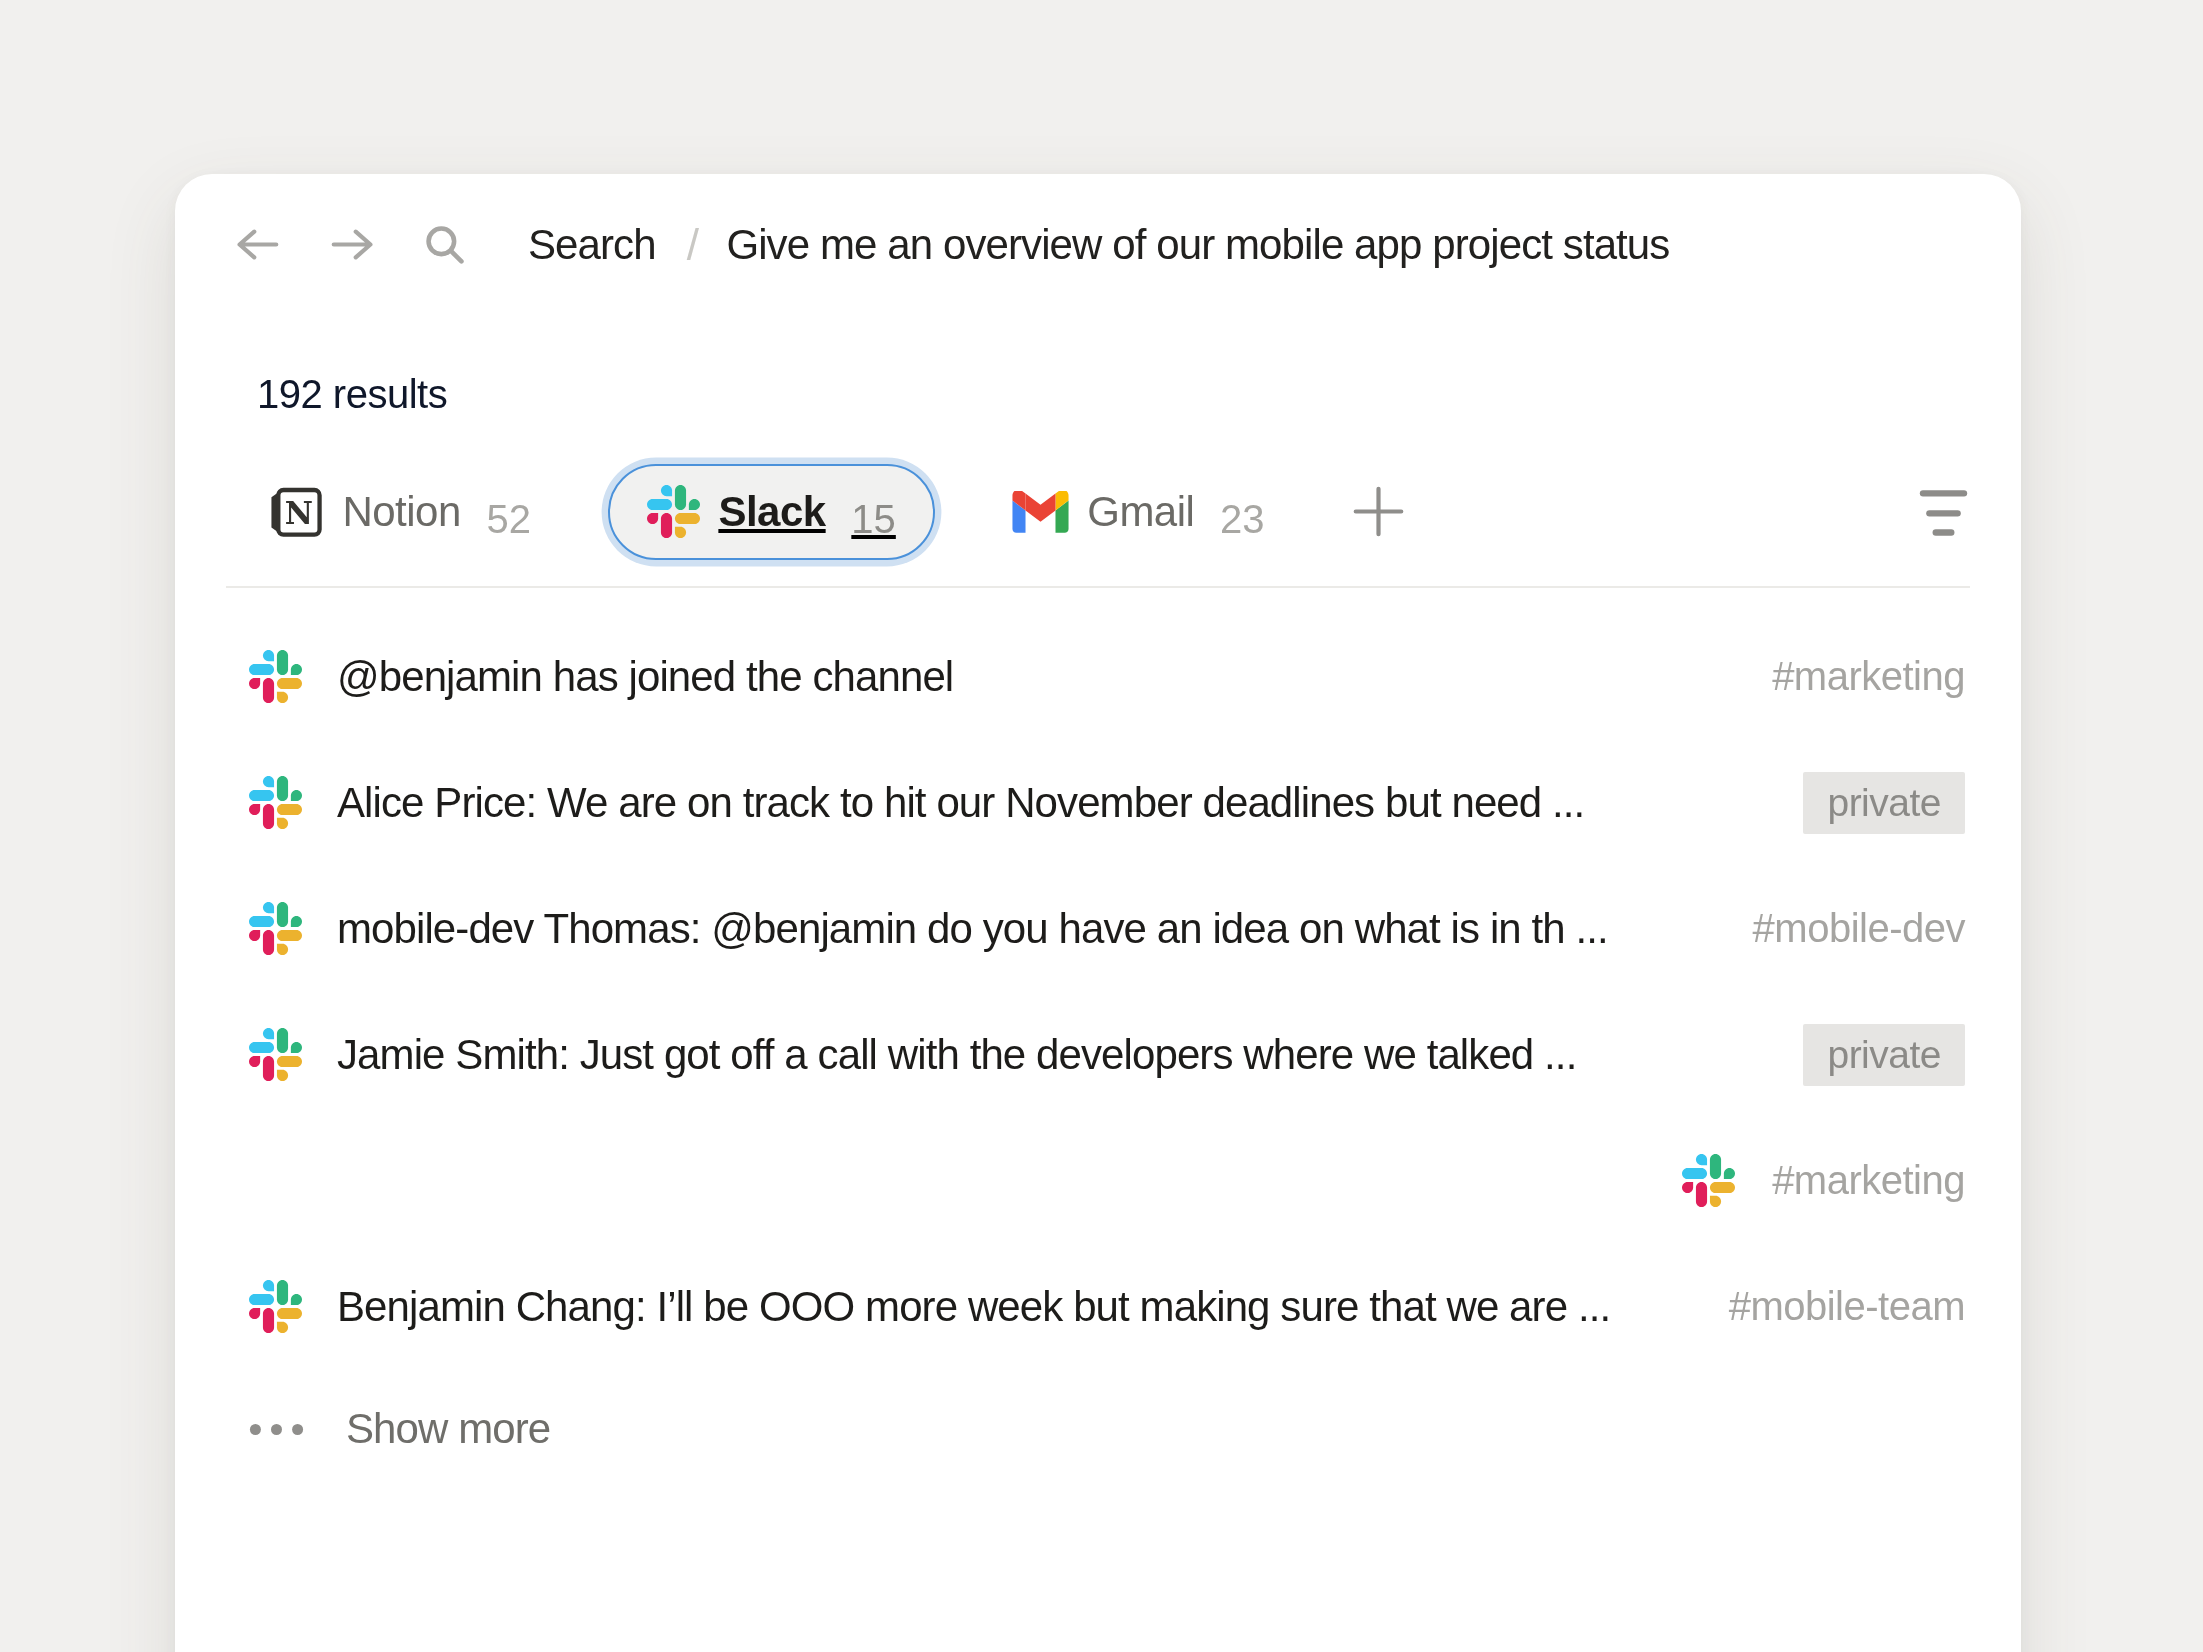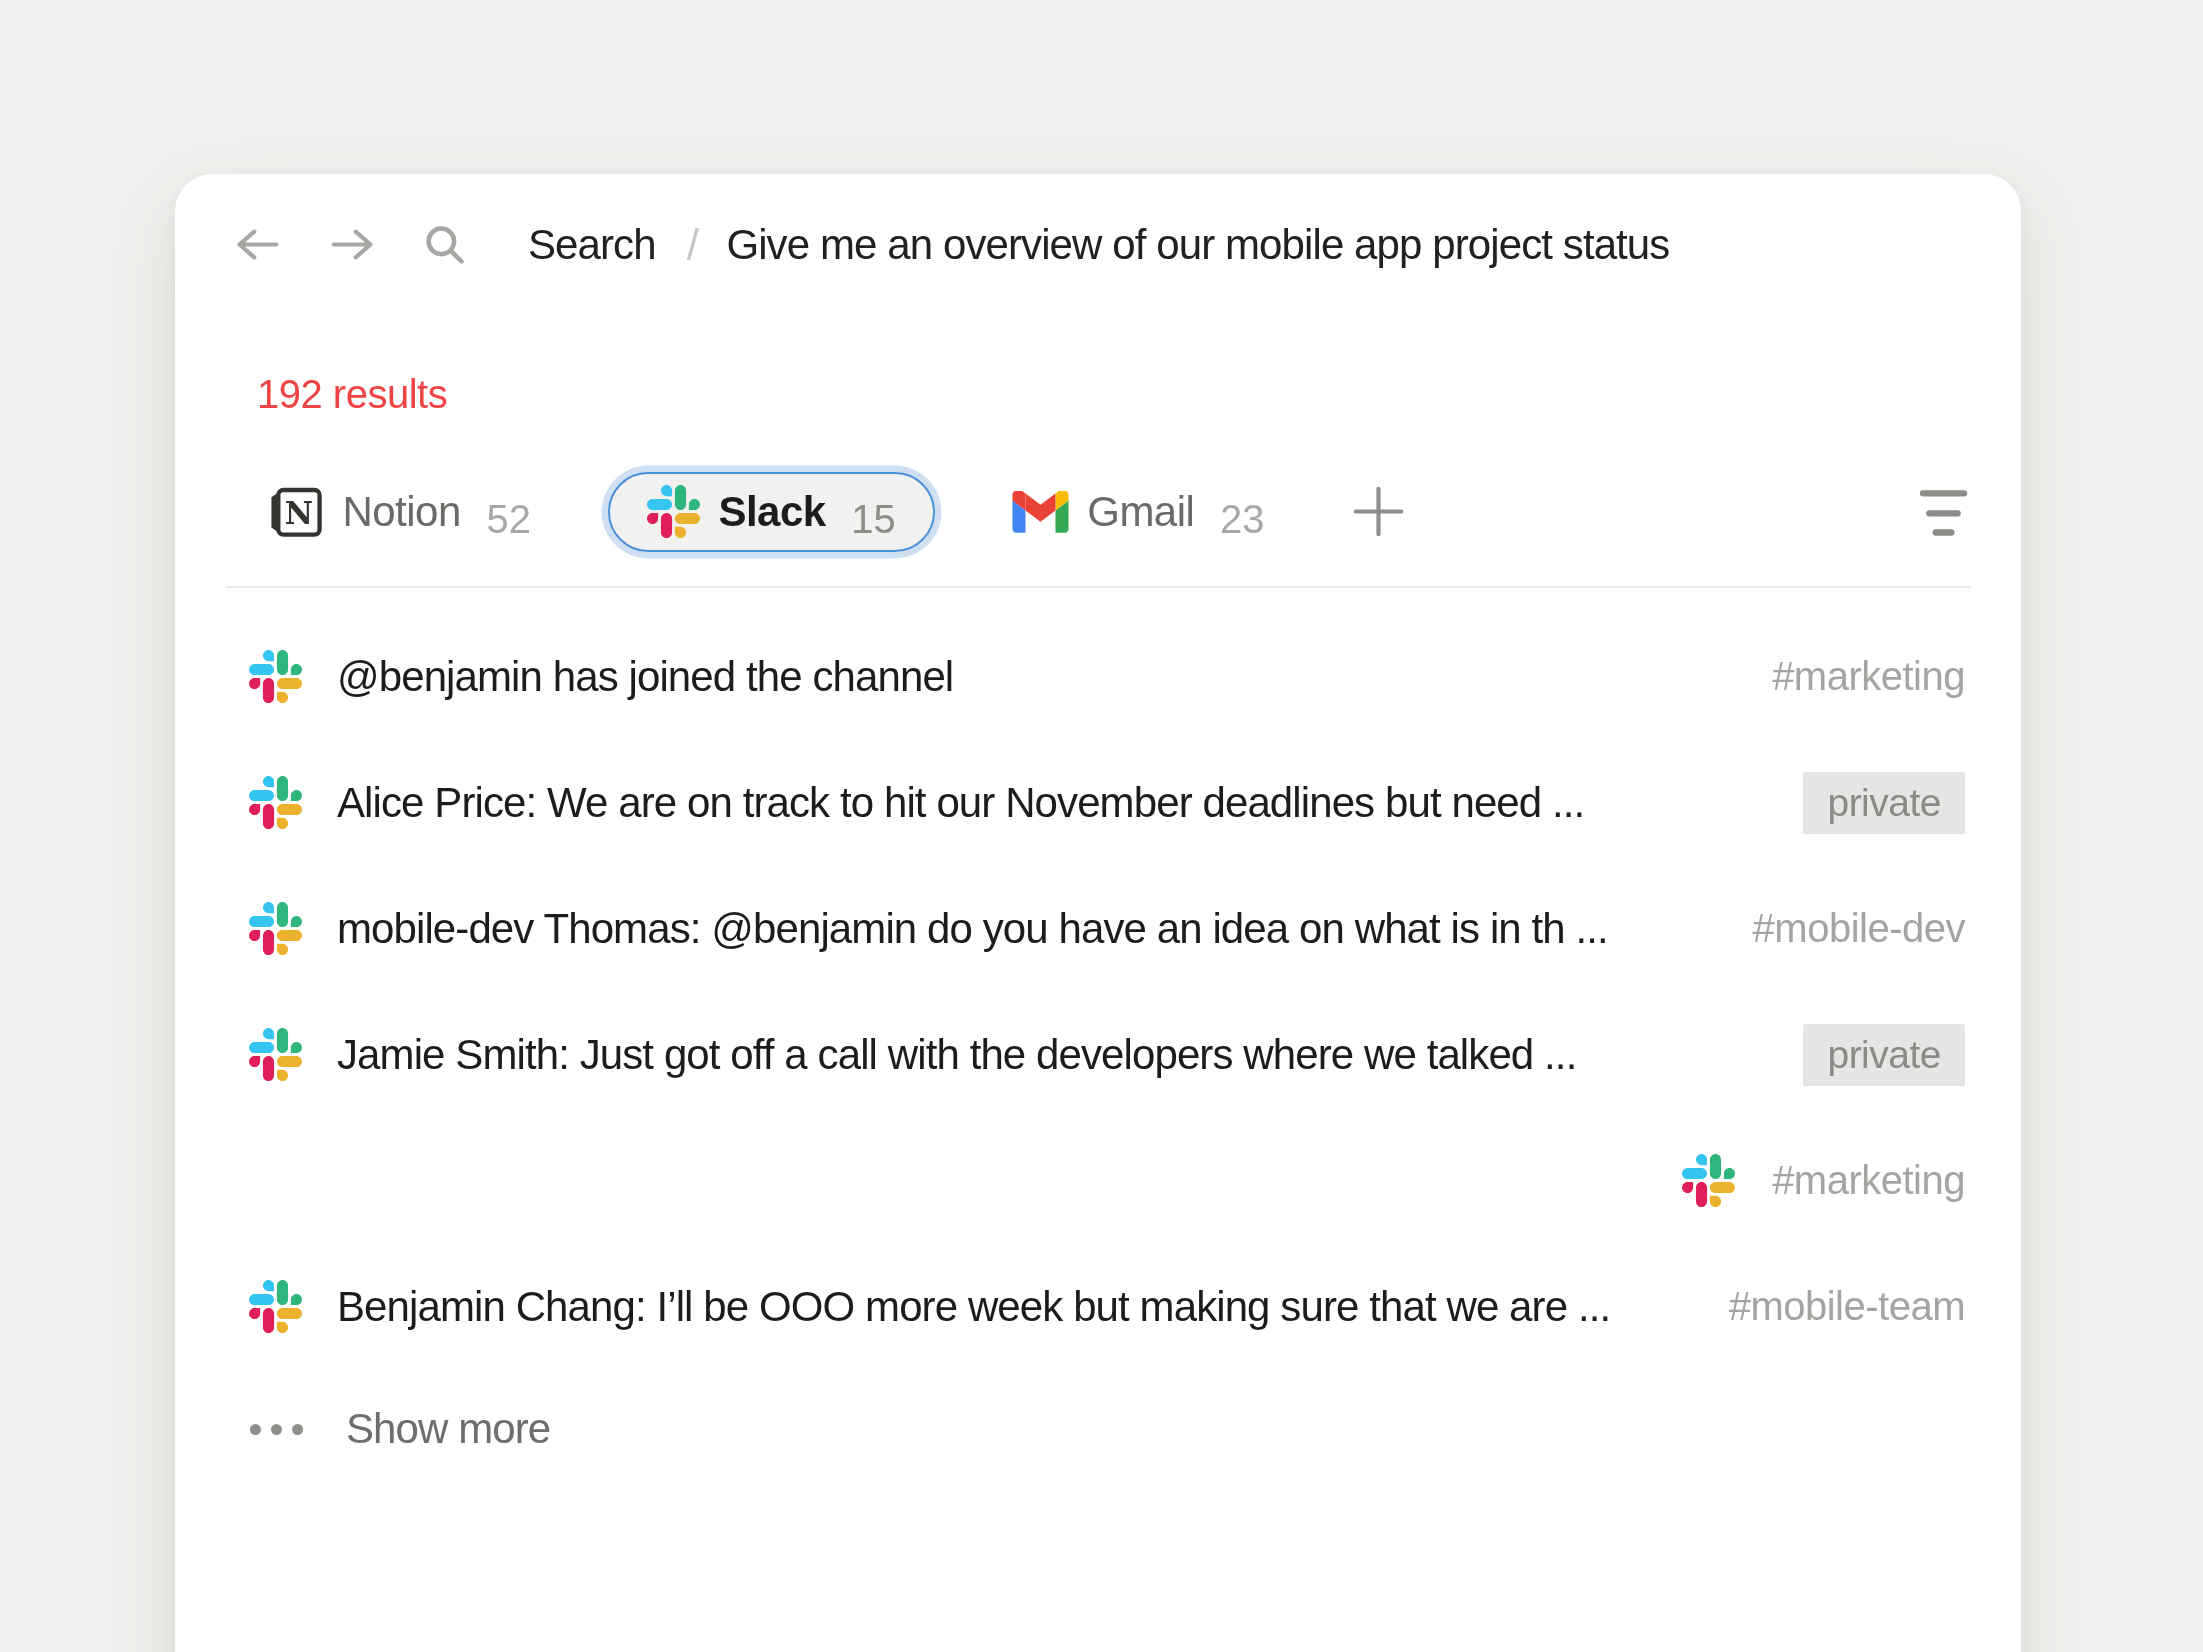--- a/index.html
+++ b/index.html
@@ -31,39 +31,39 @@
   .search-sep{
     margin:0 27.5px 0 31px;font-size:44px;font-weight:300;color:#c9c8c4;
   }
   .search-query{
     font-size:42px;font-weight:500;color:#22211f;letter-spacing:-0.9px;
     white-space:nowrap;overflow:hidden;flex:1;
   }
   
   .results-count{
     margin:56px 0 0 82px;
-    font-size:40px;color:#ef4444;letter-spacing:-0.5px;line-height:46px;
+    font-size:40px;color:#0f172a;letter-spacing:-0.5px;line-height:46px;
   }
   
   .tabs{
     display:flex;align-items:center;
     height:105px;margin-top:42px;padding:0 52px 0 92px;box-sizing:border-box;
   }
   .tab{
     display:flex;align-items:center;gap:18.4px;border:none;background:transparent;
     padding:0;cursor:pointer;white-space:nowrap;
   }
   .tab-label{font-size:42px;font-weight:400;color:#6b6a66;letter-spacing:-0.5px;}
   .tab-count{font-size:40px;font-weight:500;color:#a8a7a3;margin-left:7.3px;margin-top:16px;}
   .tab + .tab{margin-left:77px;}
   .tab.selected{
     background:#f1f1f0;
     border:2.8px solid #4a91da;
     box-shadow:0 0 0 6.4px #cfe0f2;
-    border-radius:51px;height:80px;padding:8px 37px;box-sizing:border-box;
+    border-radius:51px;height:96px;padding:8px 37px;box-sizing:border-box;text-decoration:underline;
   }
   .tab.selected .tab-label{color:#1d1c1a;font-weight:700;}
   .tab.selected .tab-count{color:#8d8c88;}
   .add-source{
     border:none;background:transparent;cursor:pointer;padding:0;
     margin-left:88px;display:flex;align-items:center;
   }
   .filter-btn{
     border:none;background:transparent;cursor:pointer;padding:0;
     margin-left:auto;display:flex;align-items:center;

